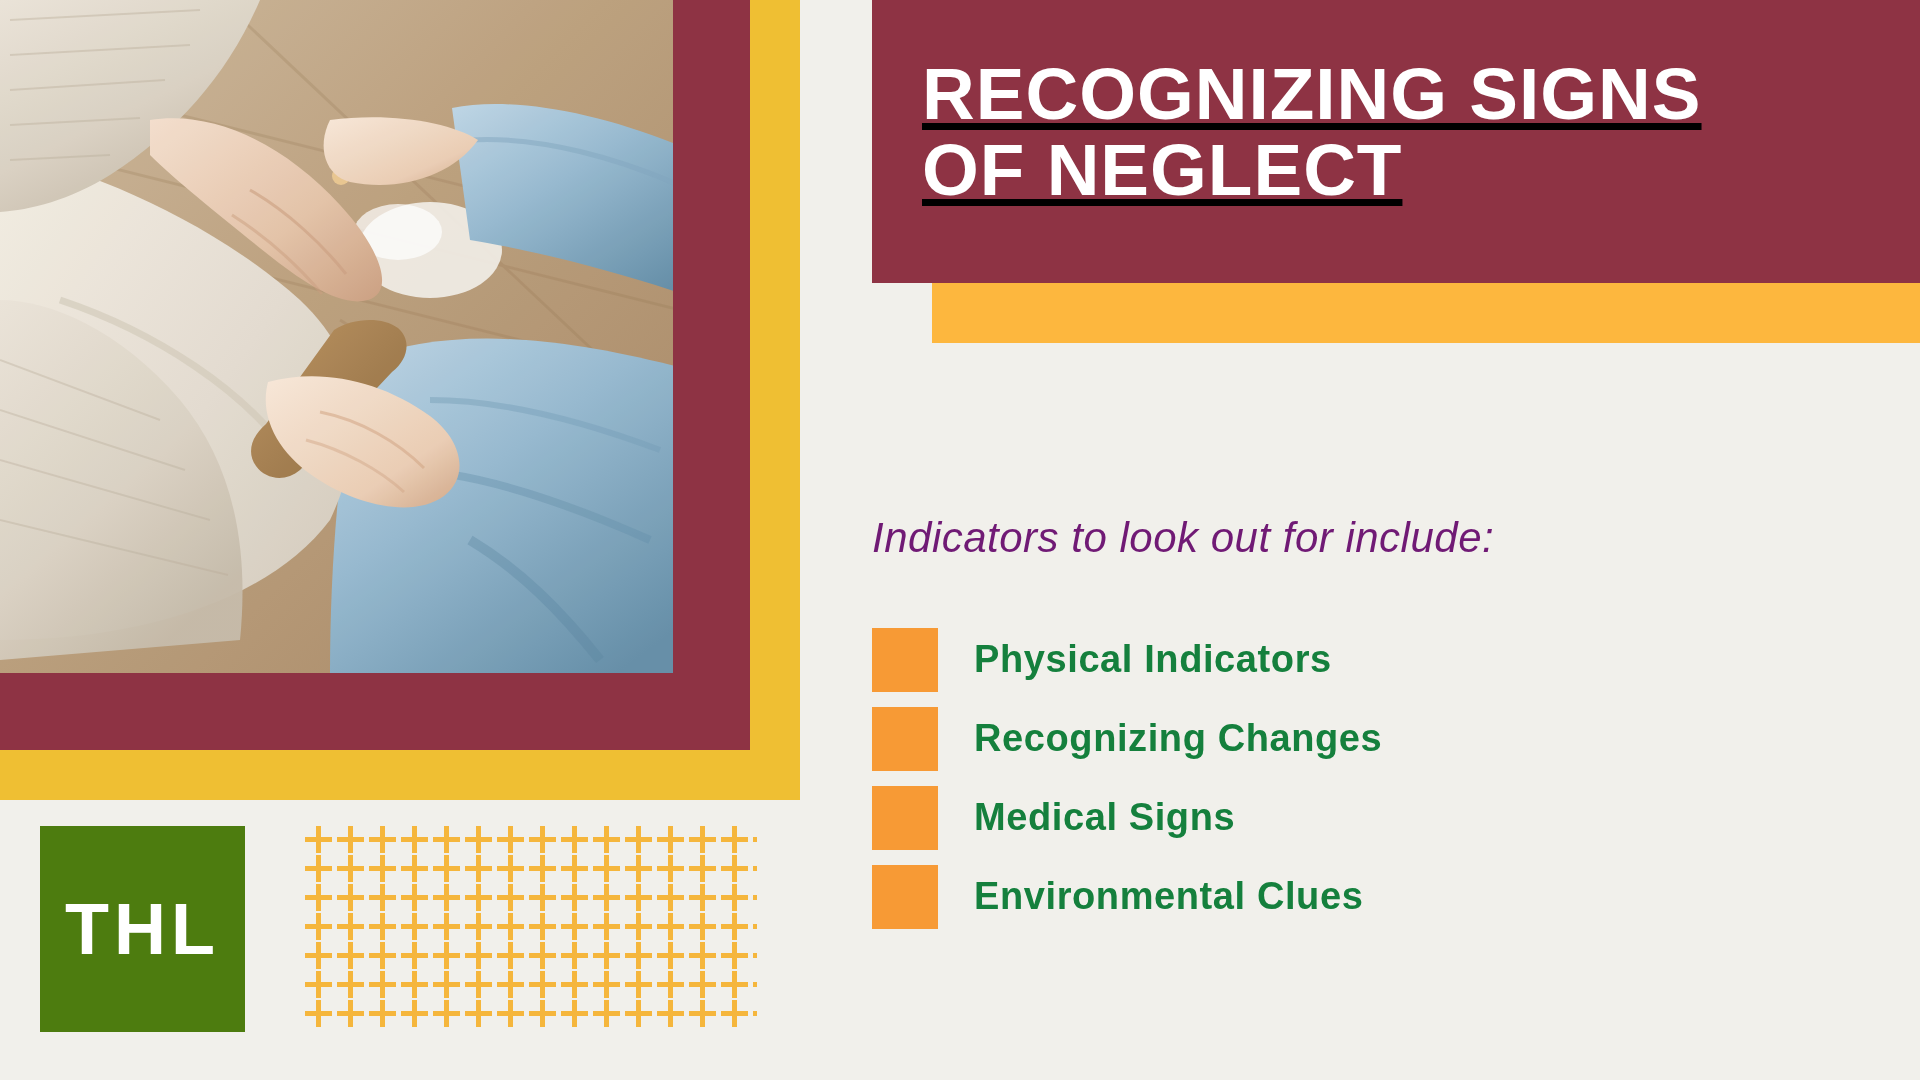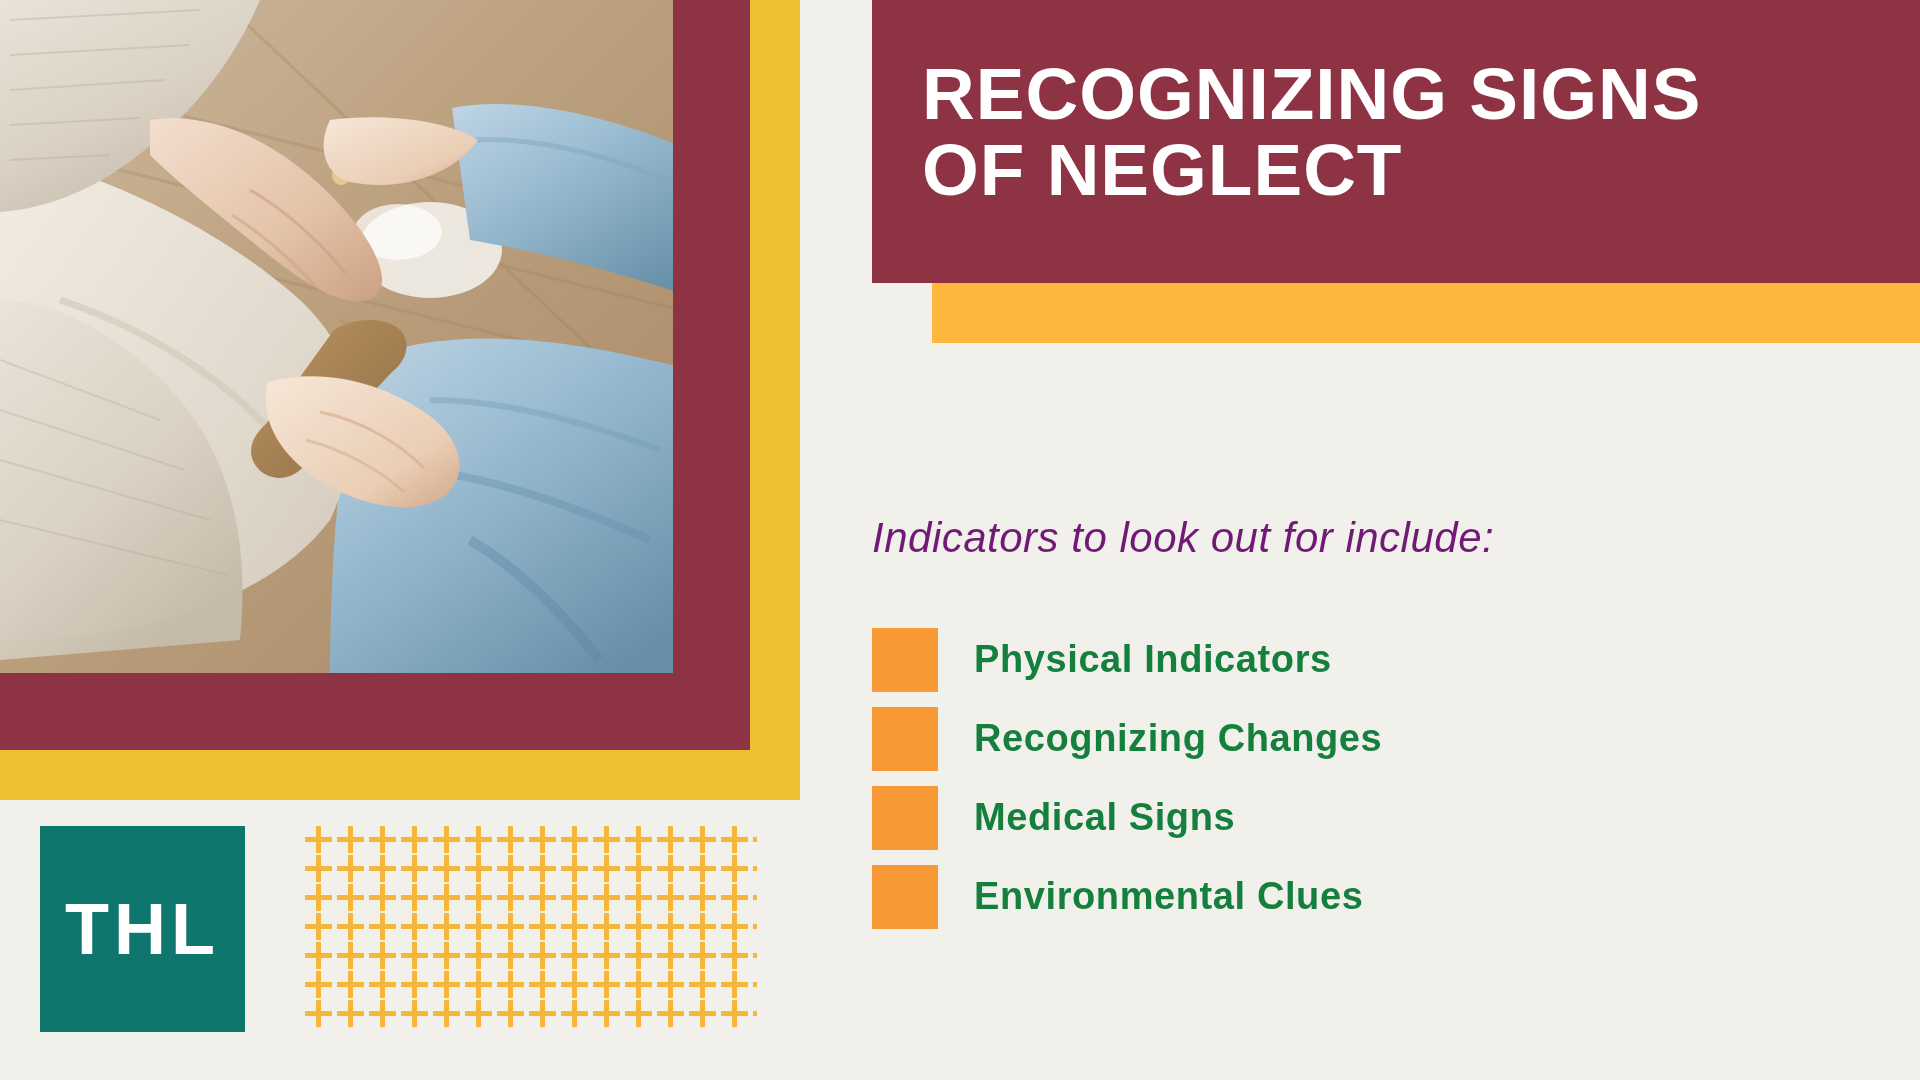--- a/index.html
+++ b/index.html
@@ -54,21 +54,21 @@
   }
   .photo svg { display: block; width: 673px; height: 673px; }
 
   
   .logo-box {
     position: absolute;
     left: 40px;
     top: 826px;
     width: 205px;
     height: 206px;
-    background: #0f766e;
+    background: #4d7c0f;
     display: flex;
     align-items: center;
     justify-content: center;
   }
   .logo-text {
     color: #ffffff;
     font-size: 72px;
     font-weight: bold;
     letter-spacing: 5px;
     font-family: "Liberation Sans", sans-serif;
@@ -88,20 +88,21 @@
   
   .title-bar {
     position: absolute;
     left: 872px;
     top: 0;
     width: 1048px;
     height: 283px;
     background: #8e3344;
     box-sizing: border-box;
     padding: 56px 0 0 50px;
+    text-decoration: underline;
   }
   .title-text {
     color: #ffffff;
     font-family: "Liberation Sans", sans-serif;
     font-size: 73px;
     font-weight: bold;
     line-height: 1.04;
     letter-spacing: 1px;
     text-transform: uppercase;
     white-space: pre-line;

